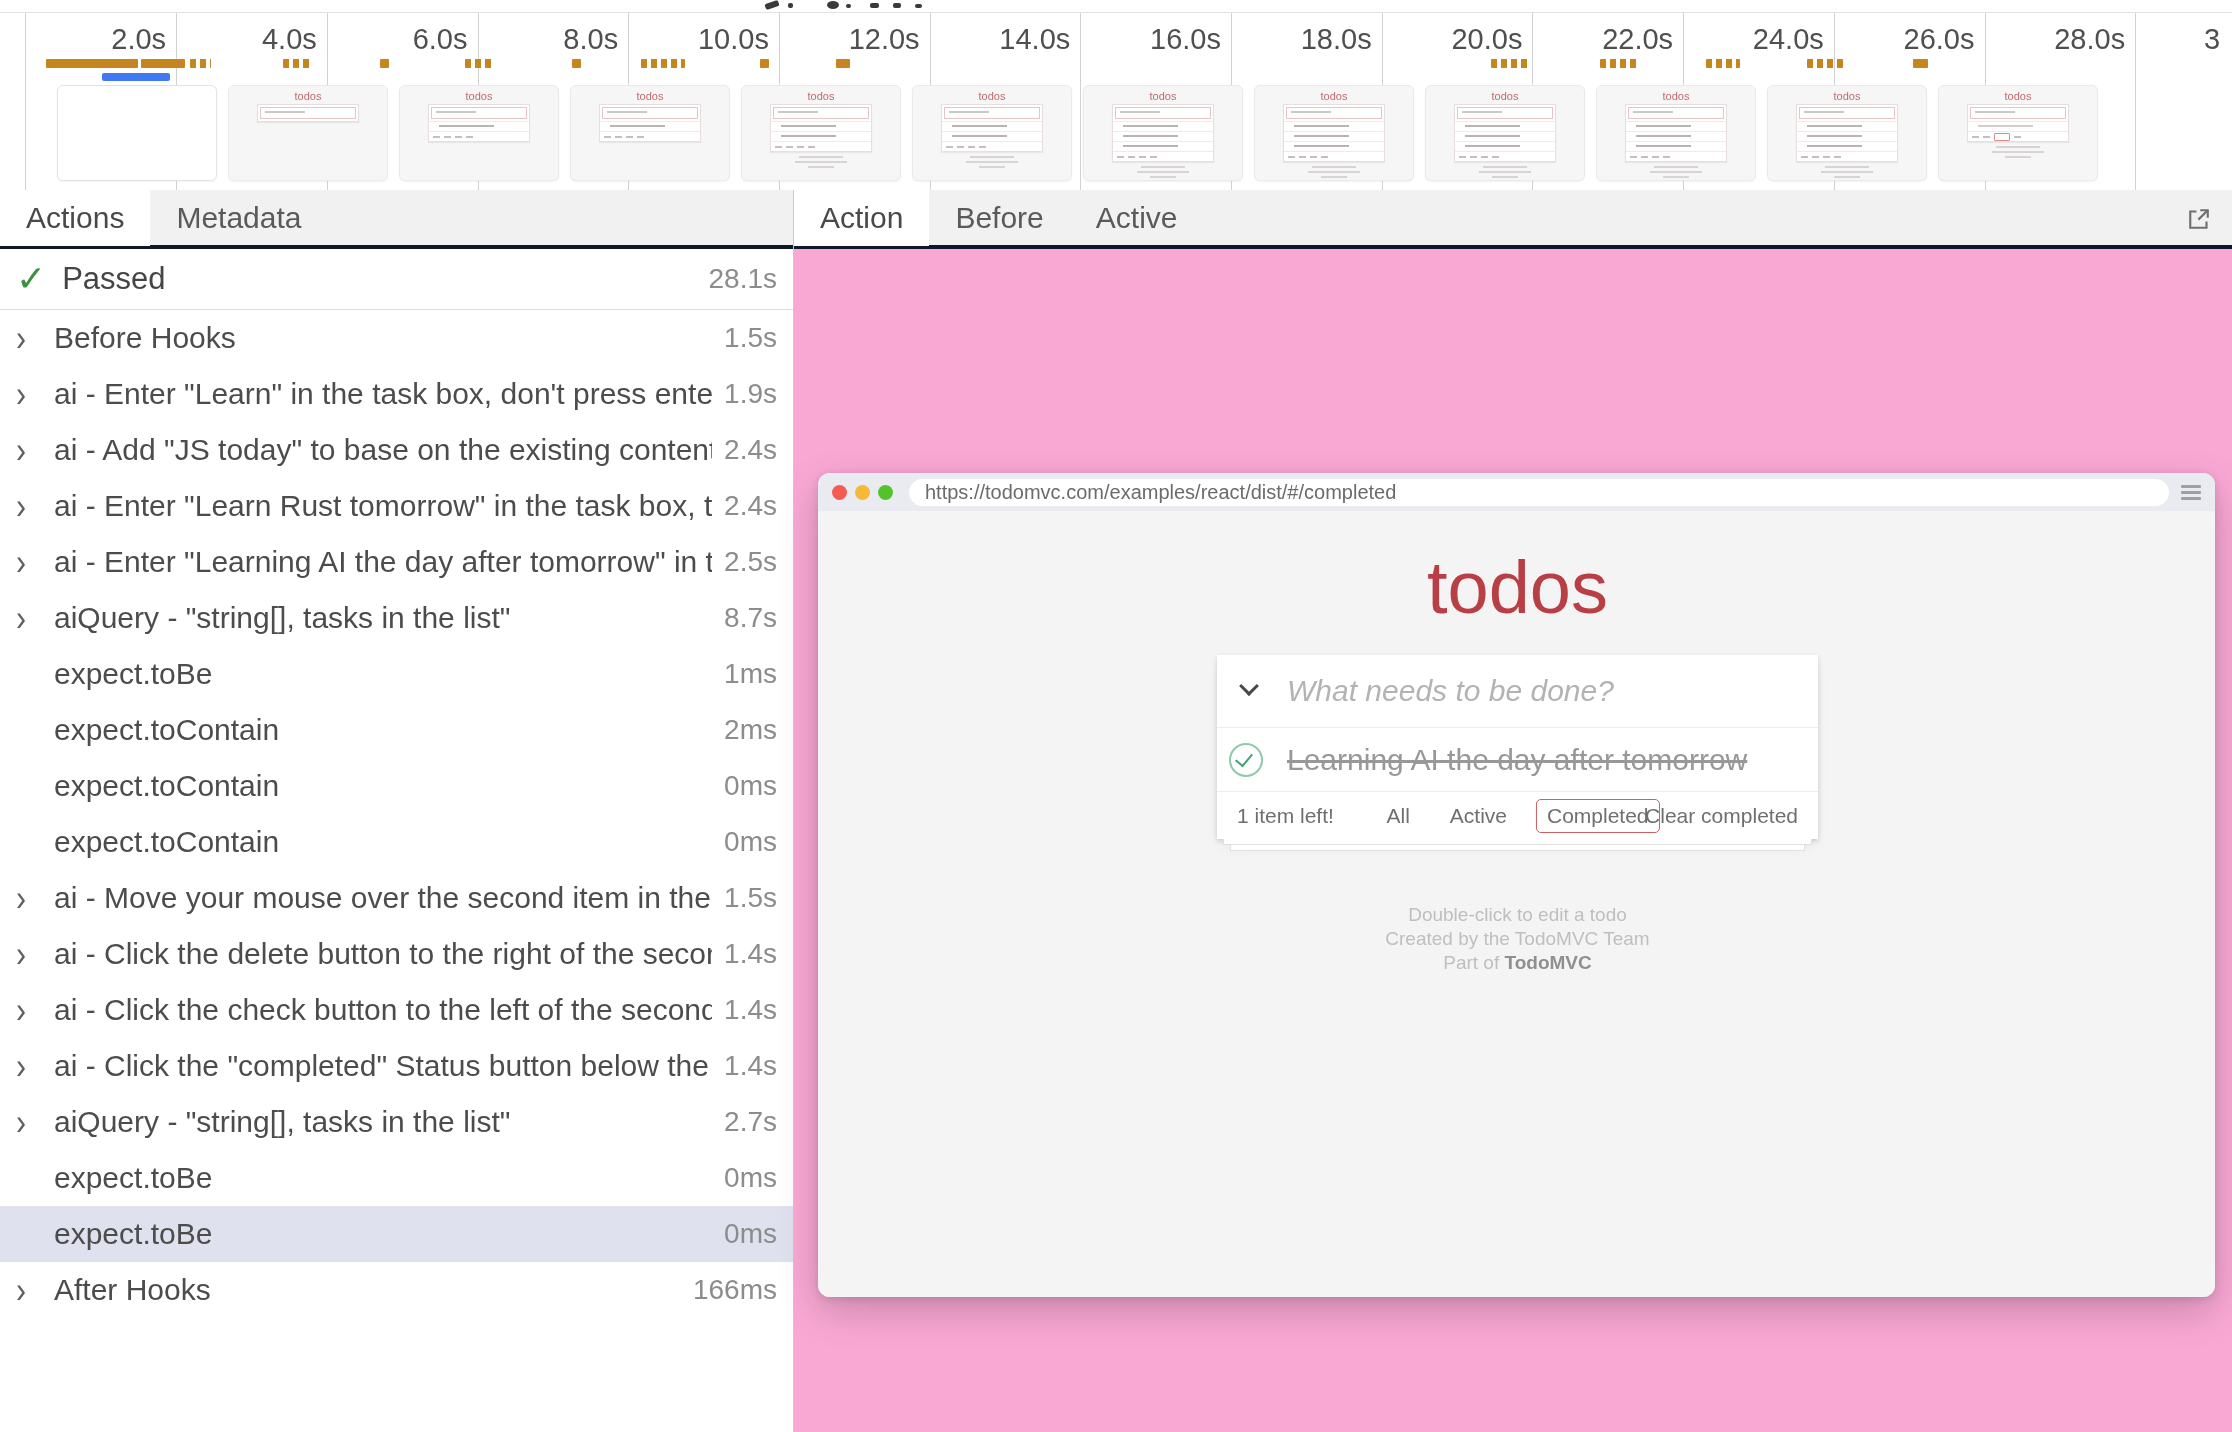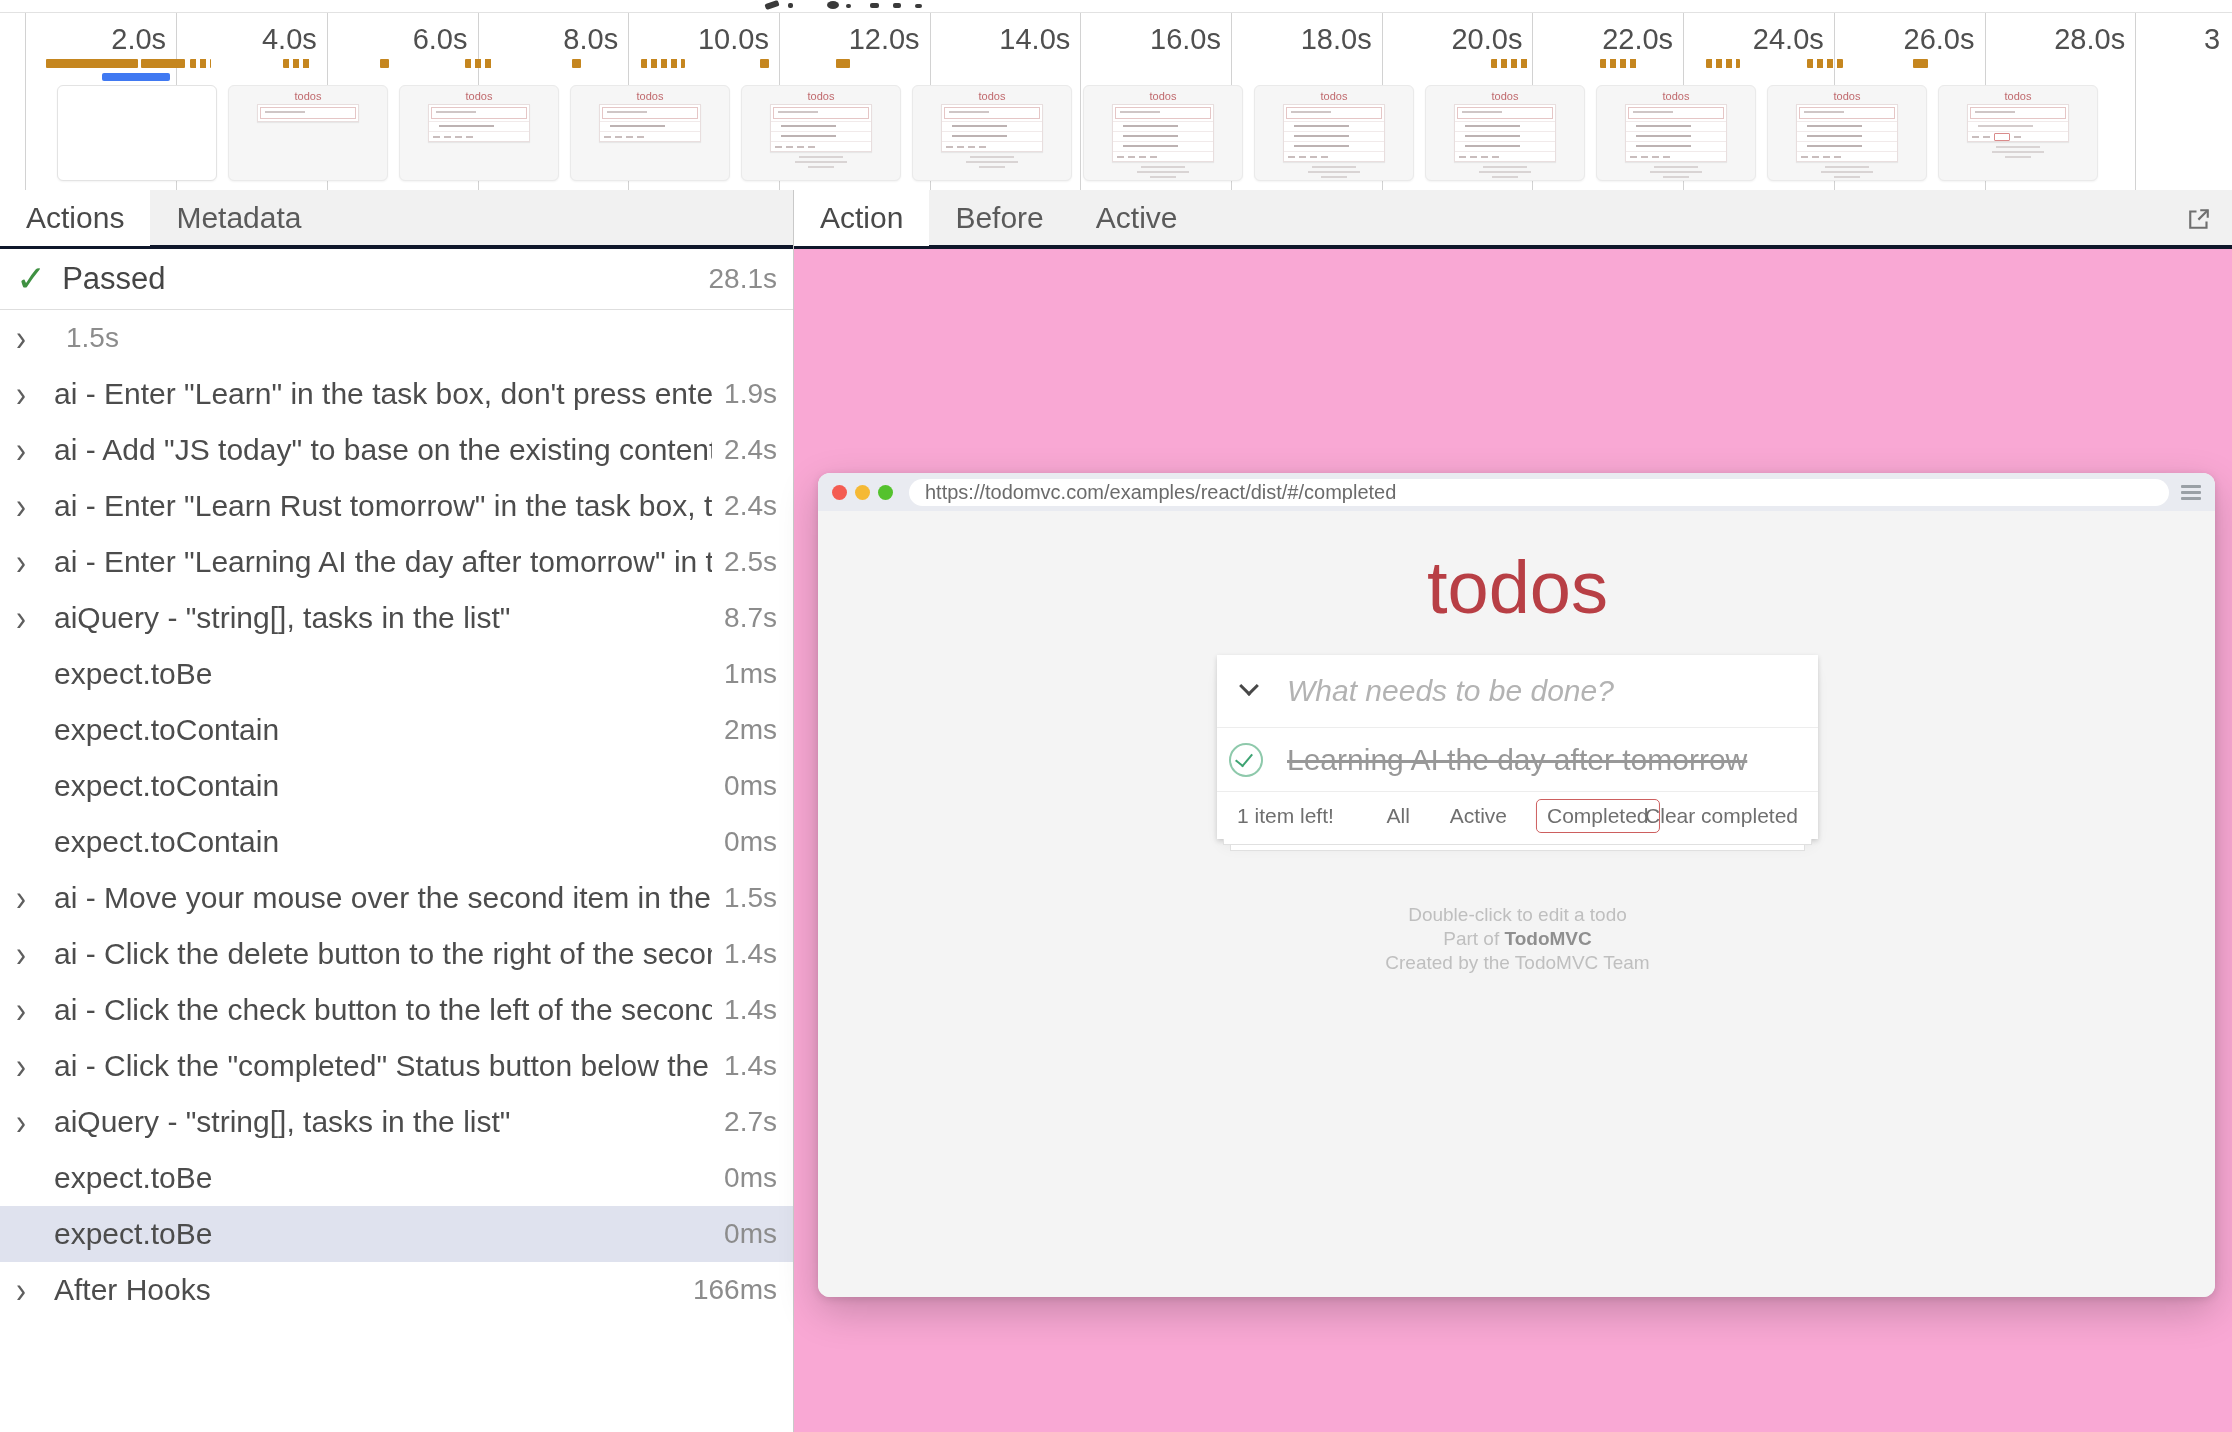--- a/index.html
+++ b/index.html
@@ -359,20 +359,21 @@
       <div class="tab">Metadata</div>
     </div>
     <div class="status-row">
       <span class="status-check">✓</span>
       <span class="status-label">Passed</span>
       <span class="status-dur">28.1s</span>
     </div>
     <div id="action-list">
         <div class="arow">
           <span class="chev">›</span>
+          <span class="albl">Before Hooks</span>
           <span class="adur">1.5s</span>
         </div>
         <div class="arow">
           <span class="chev">›</span>
           <span class="albl">ai - Enter "Learn" in the task box, don't press enter</span>
           <span class="adur">1.9s</span>
         </div>
         <div class="arow">
           <span class="chev">›</span>
           <span class="albl">ai - Add "JS today" to base on the existing content(im…</span>
@@ -504,20 +505,20 @@
                   <span class="filter">Active</span>
                   <span class="filter active-filter">Completed</span>
                 </span>
               <span class="clear-btn">Clear completed</span>
             </div>
           </div>
           <div class="stack1"></div>
           <div class="stack2"></div>
           <div class="info">
             <div>Double-click to edit a todo</div>
+            <div>Created by the TodoMVC Team</div>
             <div><span>Part of </span><b>TodoMVC</b></div>
-            <div>Created by the TodoMVC Team</div>
           </div>
         </div>
       </div>
     </div>
   </div>
 </div>
 
 </body></html>

